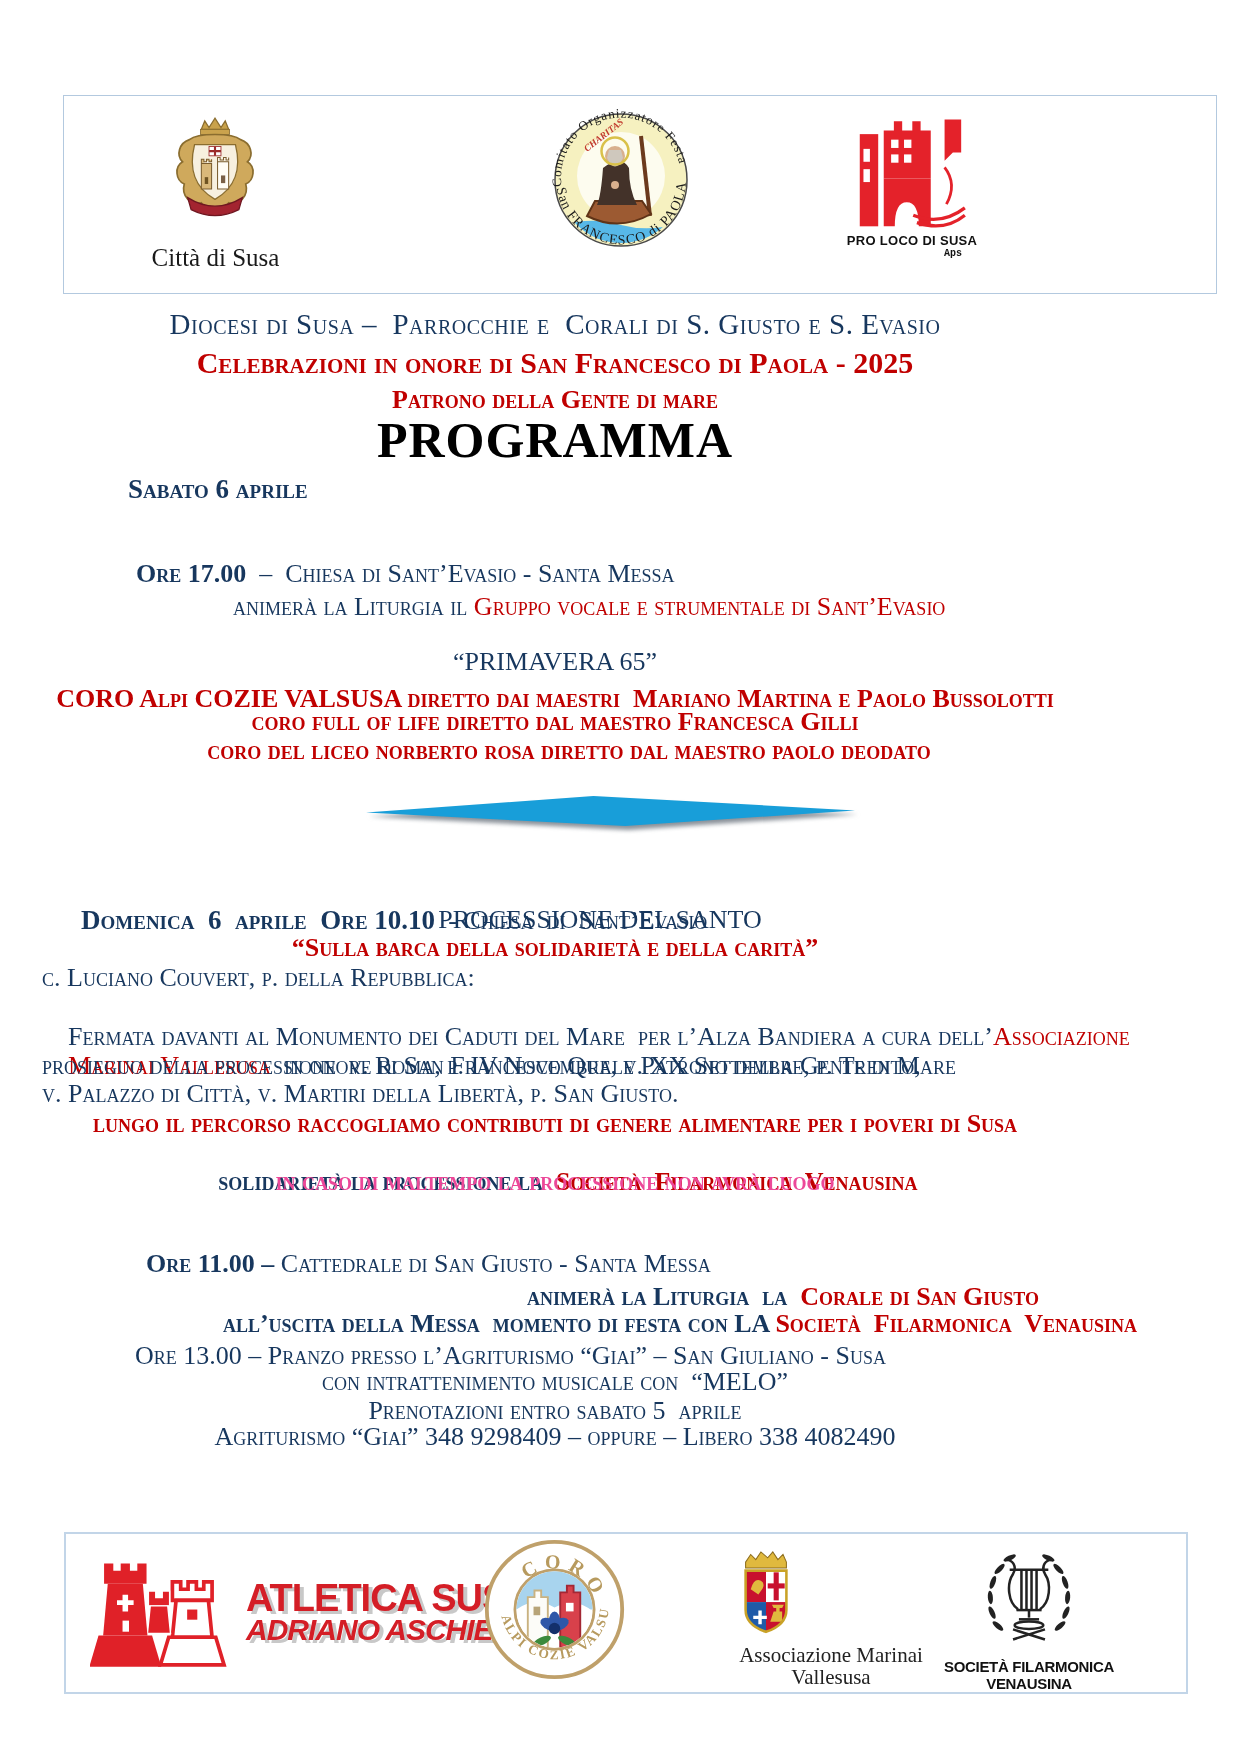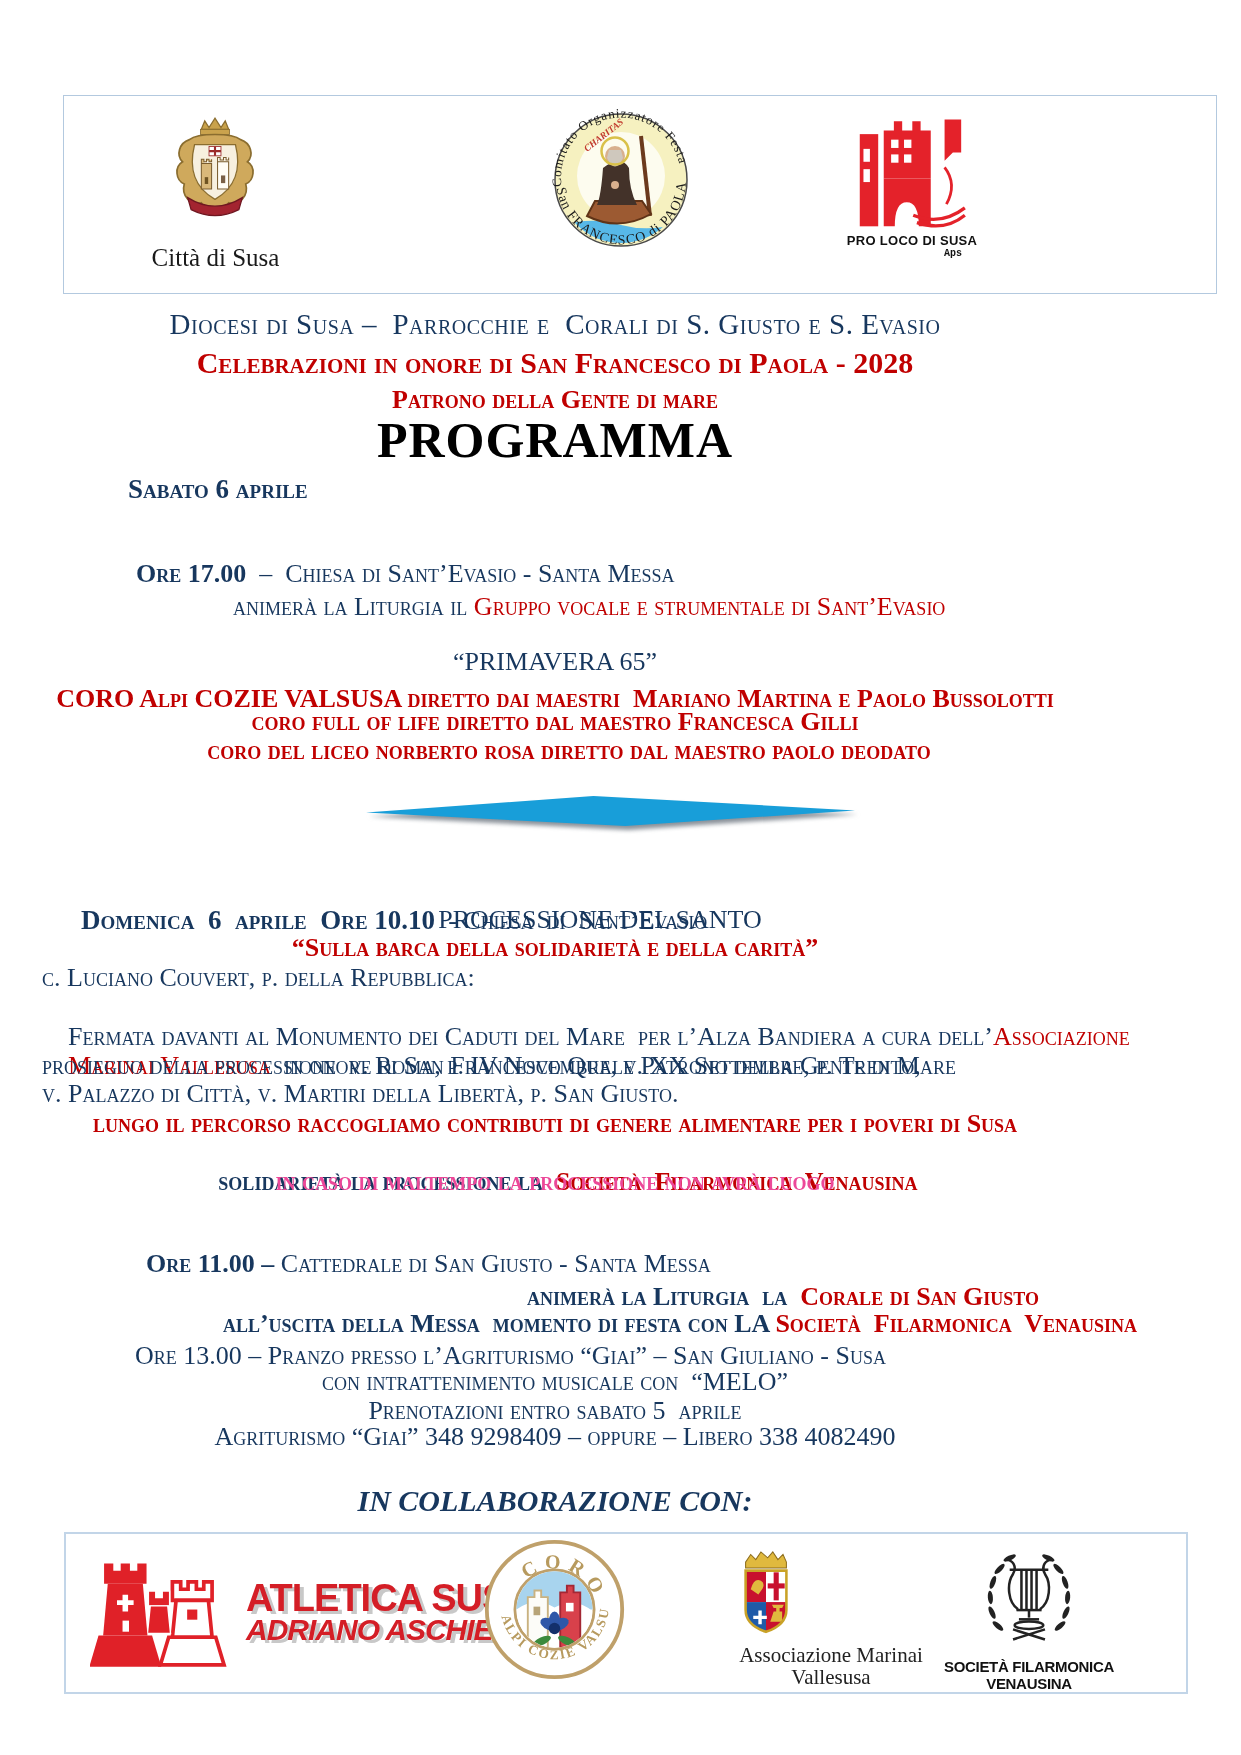--- a/index.html
+++ b/index.html
@@ -137,21 +137,21 @@
         <path d="M 62,112 q 30,12 56,-8"></path>
         <path d="M 66,120 q 30,10 52,-8"></path>
         <path d="M 96,60 q 14,18 2,40" stroke-width="3"></path>
       </g>
     </svg>
     <div class="proloco-cap">PRO LOCO DI SUSA</div>
     <div class="proloco-sub">Aps</div>
   </div>
 
   <div class="line ctr" id="l-diocesi">Diocesi di Susa –  Parrocchie e  Corali di S. Giusto e S. Evasio</div>
-  <div class="line ctr red bold" id="l-celebr">Celebrazioni in onore di San Francesco di Paola - 2028</div>
+  <div class="line ctr red bold" id="l-celebr">Celebrazioni in onore di San Francesco di Paola - 2025</div>
   <div class="line ctr red bold" id="l-patrono">Patrono della Gente di mare</div>
   <div class="line ctr" id="l-programma">PROGRAMMA</div>
 
   <div class="line bold" id="l-sabato">Sabato 6 aprile</div>
 
   <div class="line" id="l-ore17">
     <span class="bold">Ore 17.00</span><span>  –  Chiesa di Sant’Evasio - Santa Messa</span>
   </div>
   <div class="line" id="l-anima17">
     <span>animerà la Liturgia il </span><span class="red">Gruppo vocale e strumentale di Sant’Evasio</span>
@@ -194,21 +194,20 @@
   </div>
   <div class="line ctr bold" id="l-uscita">
     <span>all’uscita della Messa  momento di festa con LA </span><span class="red">Società  Filarmonica  Venausina</span>
   </div>
 
   <div class="line" id="l-ore13">Ore 13.00 – Pranzo presso l’Agriturismo “Giai” – San Giuliano - Susa</div>
   <div class="line ctr" id="l-melo">con intrattenimento musicale con  “MELO”</div>
   <div class="line ctr" id="l-prenot">Prenotazioni entro sabato 5  aprile</div>
   <div class="line ctr" id="l-agri">Agriturismo “Giai” 348 9298409 – oppure – Libero 338 4082490</div>
 
-  <div class="line ctr bold it" id="l-collab">IN COLLABORAZIONE CON:</div>
 
   <div class="fbox">
 
     <svg style="position:absolute;left:24px;top:22px;" width="150" height="120" viewBox="0 0 160 130">
       <g fill="#ffffff" stroke="#e02128" stroke-width="4">
         <path d="M 88,28 h 9 v 8 h 8 v -8 h 9 v 8 h 8 v -8 h 9 v 20 h -43 Z"></path>
         <path d="M 92,48 h 35 l 4,40 h -43 Z"></path>
         <path d="M 84,88 h 51 l 9,30 h -69 Z"></path>
       </g>
       <rect x="104" y="58" width="11" height="11" fill="#e02128"></rect>

